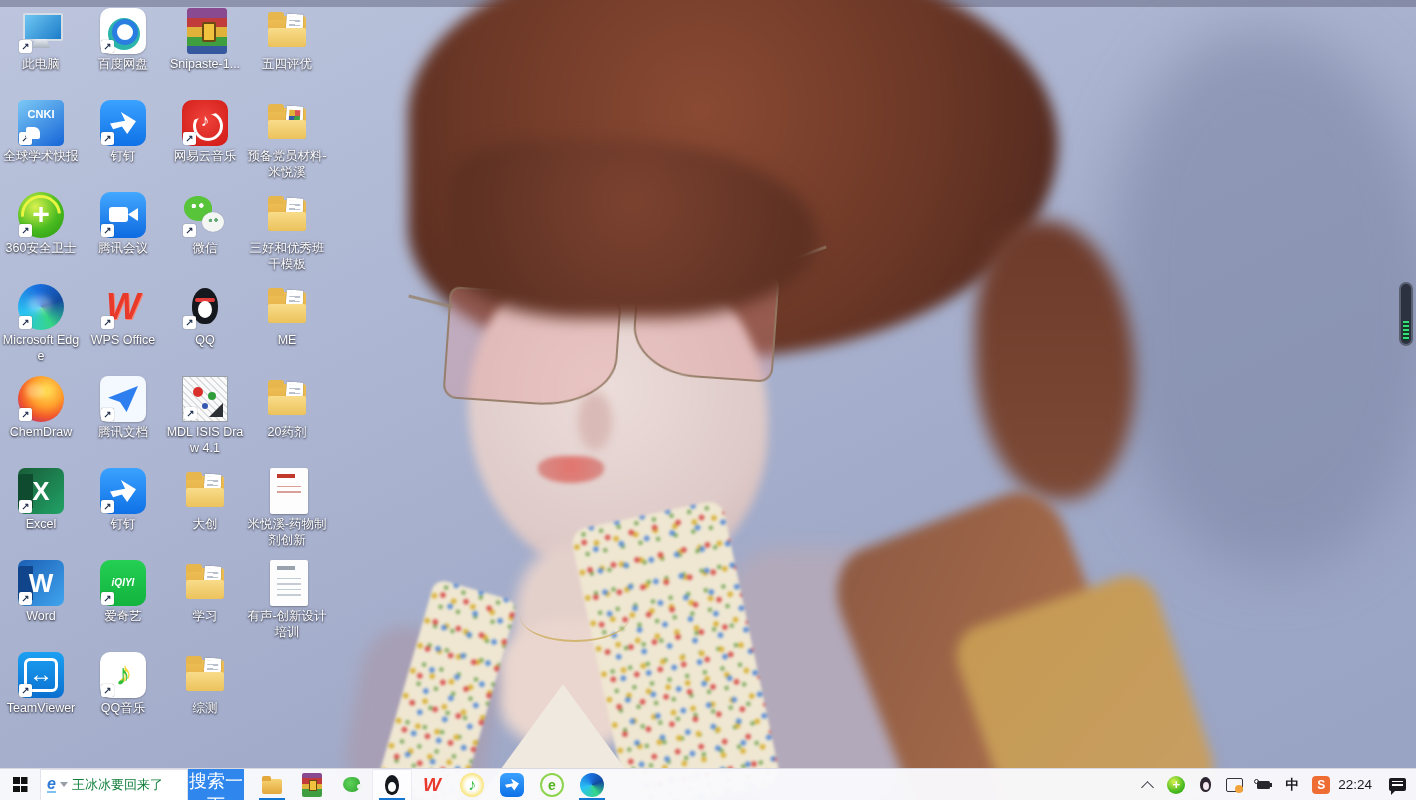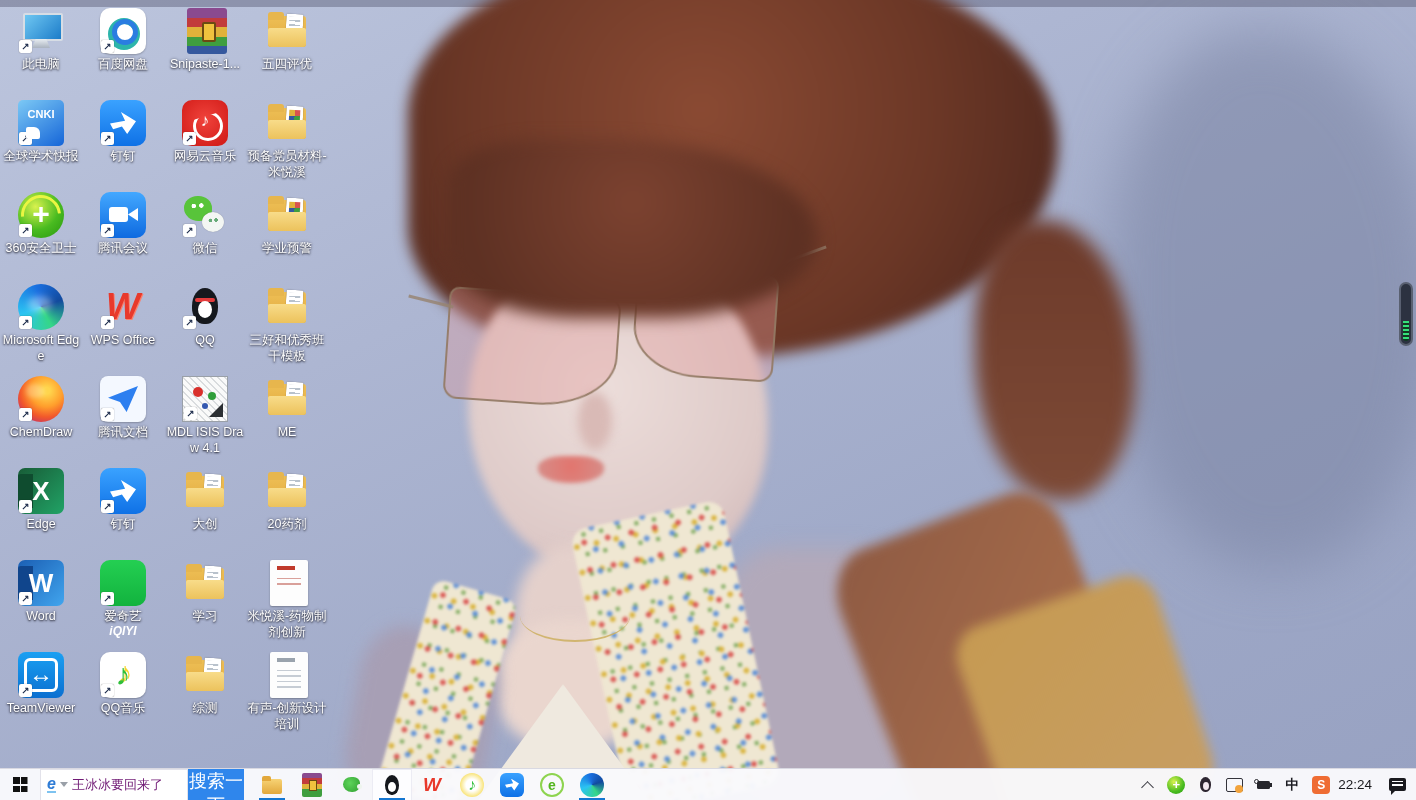--- a/index.html
+++ b/index.html
@@ -188,21 +188,21 @@
     clip-path:polygon(26% 4%, 74% 4%, 97% 50%, 74% 96%, 26% 96%, 3% 50%); }
   .g-chemdraw::before { content:""; position:absolute; inset:7px; border:2px solid rgba(255,255,255,.8);
     clip-path:polygon(26% 4%, 74% 4%, 97% 50%, 74% 96%, 26% 96%, 3% 50%); }
   .g-chemdraw .art { inset:0; text-align:center; line-height:46px; color:#fff; font-weight:bold; font-size:15px; }
 
   .g-word { border-radius:7px; background:linear-gradient(135deg,#1b5fb4,#41a5ee); }
   .g-word::before { content:""; position:absolute; left:0; top:6px; width:15px; height:34px; background:#10458c; border-radius:3px 0 0 3px; }
   .g-word .art { inset:0; text-align:center; line-height:46px; color:#fff; font-size:26px; font-weight:bold; }
 
   .g-iqiyi { border-radius:10px; background:linear-gradient(180deg,#24cf52,#12b33e); }
-  .g-iqiyi .art { inset:0; text-align:center; line-height:46px; color:#fff; font-weight:bold; font-style:italic; font-size:12px;margin-top:48px; }
+  .g-iqiyi .art { inset:0; text-align:center; line-height:46px; color:#fff; font-weight:bold; font-style:italic; font-size:10px; }
 
   .g-baidupan { background:#fff; border-radius:10px; box-shadow:0 1px 2px rgba(0,0,0,.25); }
   .g-baidupan::before { content:""; position:absolute; left:8px; top:10px; width:20px; height:20px; border-radius:50%;
     border:6px solid #2db5ab; }
   .g-baidupan::after { content:""; position:absolute; right:8px; bottom:9px; width:16px; height:16px; border-radius:50%;
     border:5px solid #2a7de1; }
 
   .g-winrar { width:40px !important; margin-left:3px; border-radius:3px; overflow:hidden;
     background:linear-gradient(180deg,#8a4a8f 0 22%, #c23b3b 22% 42%, #e0b23a 42% 62%, #3f9e3f 62% 82%, #35589e 82% 100%); }
   .g-winrar::after { content:""; position:absolute; left:15px; top:14px; width:10px; height:16px; background:#f0c23e;
@@ -215,21 +215,21 @@
   .start { width:40px; height:32px; display:flex; align-items:center; justify-content:center; cursor:pointer; }
   .winlogo { width:15px; height:15px;
     background:linear-gradient(#111,#111) 0 0/7px 7px no-repeat,
                linear-gradient(#111,#111) 8.5px 0/6.5px 7px no-repeat,
                linear-gradient(#111,#111) 0 8.5px/7px 6.5px no-repeat,
                linear-gradient(#111,#111) 8.5px 8.5px/6.5px 6.5px no-repeat; }
   .searchwrap { display:flex; height:32px; align-items:stretch; }
   .searchbox { width:148px; background:#fff; border:1px solid #e2e2ea; display:flex; align-items:center; padding:0 6px; gap:4px; }
   .ie-e { color:#2e7cd6; font-weight:bold; font-size:16px; font-style:italic; border-bottom:2px solid #7ec3f0; line-height:14px; }
   .caret { width:0; height:0; border-left:4px solid transparent; border-right:4px solid transparent; border-top:5px solid #9aa0a8; }
-  .query { border:0; outline:0; background:transparent; font-size:13px; color:#701a75; width:100px; font-family:Liberation Mono, monospace; }
+  .query { border:0; outline:0; background:transparent; font-size:13px; color:#15803d; width:100px; font-family:Liberation Mono, monospace; }
   .searchbtn { width:56px; background:#2f86ec; color:#fff; font-size:18px; border:0; cursor:pointer; font-family:inherit; }
   .apps { display:flex; margin-left:8px; }
   .tapp { position:relative; width:40px; height:32px; display:flex; align-items:center; justify-content:center; cursor:pointer; }
   .tapp.active { background:#fdfdff; box-shadow:inset 0 0 0 1px #ececf4; }
   .tapp.running::after { content:""; position:absolute; left:7px; right:7px; bottom:0; height:2.5px; background:#1476d1; }
   .tg { position:relative; width:24px; height:24px; }
   .tg .art { position:absolute; inset:0; text-align:center; }
 
   .tg-explorer::before { content:""; position:absolute; left:2px; top:6px; right:2px; bottom:3px;
     background:linear-gradient(#f7d375,#e2a83c); border-radius:2px; }
@@ -359,21 +359,21 @@
           <span class="art"></span>
           <span class="sc">↗</span>
         </div>
         <div class="lbl">ChemDraw</div>
       </div>
       <div class="cell">
         <div class="ic g-excel">
           <span class="art">X</span>
           <span class="sc">↗</span>
         </div>
-        <div class="lbl">Edge</div>
+        <div class="lbl">Excel</div>
       </div>
       <div class="cell">
         <div class="ic g-word">
           <span class="art">W</span>
           <span class="sc">↗</span>
         </div>
         <div class="lbl">Word</div>
       </div>
       <div class="cell">
         <div class="ic g-teamviewer">
@@ -499,27 +499,20 @@
           <span class="art"></span>
         </div>
         <div class="lbl">五四评优</div>
       </div>
       <div class="cell">
         <div class="ic g-folder img">
           <span class="tab"></span>
           <span class="art"></span>
         </div>
         <div class="lbl">预备党员材料-米悦溪</div>
-      </div>
-      <div class="cell">
-        <div class="ic g-folder img">
-          <span class="tab"></span>
-          <span class="art"></span>
-        </div>
-        <div class="lbl">学业预警</div>
       </div>
       <div class="cell">
         <div class="ic g-folder">
           <span class="tab"></span>
           <span class="art"></span>
         </div>
         <div class="lbl">三好和优秀班干模板</div>
       </div>
       <div class="cell">
         <div class="ic g-folder">

